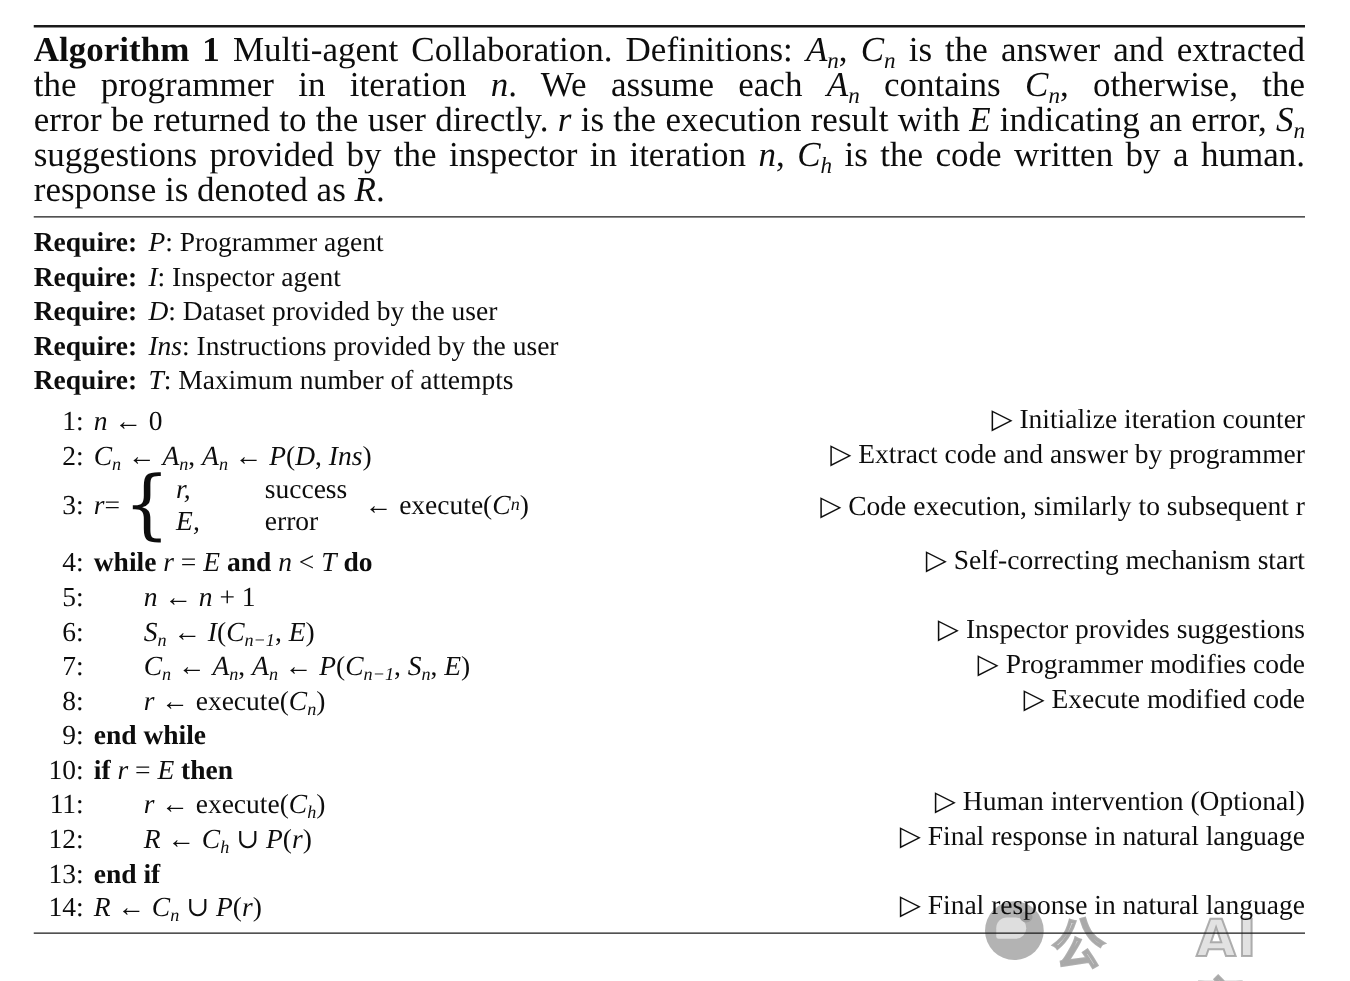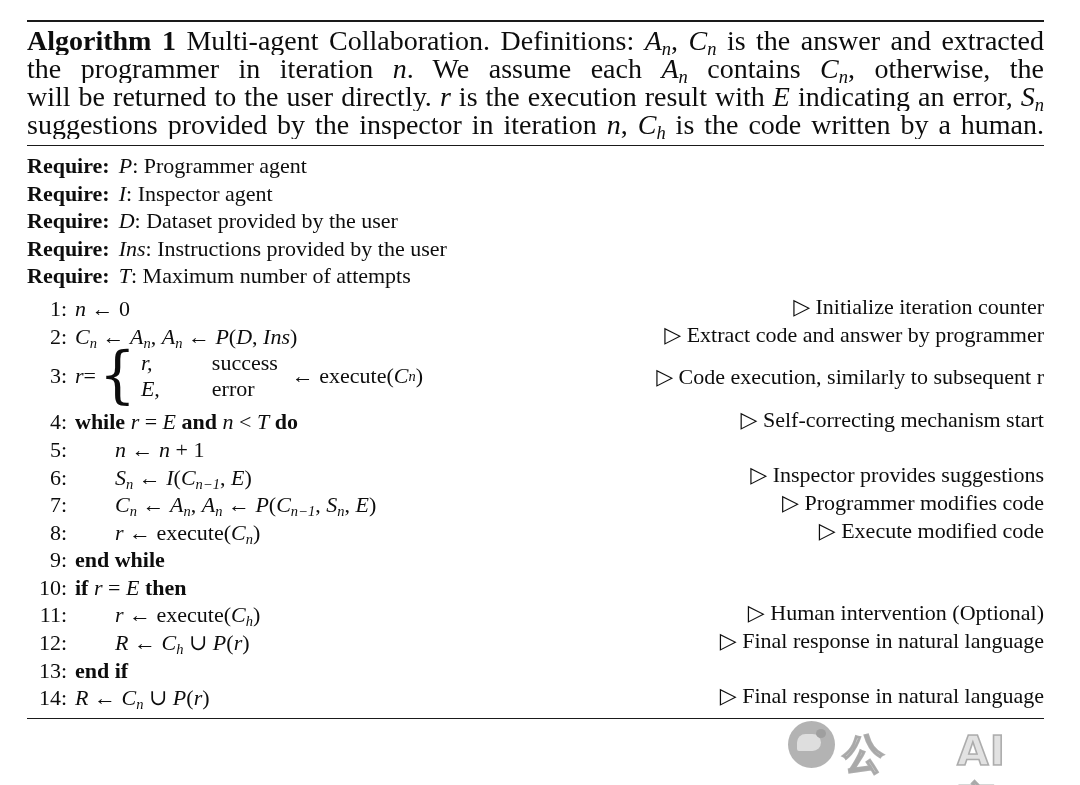--- a/index.html
+++ b/index.html
@@ -55,22 +55,23 @@
     <div class="wm-logo"></div>
     <div class="wm-text t1">公众号</div>
     <div class="wm-text t2">AI帝国</div>
   </div>
 
   <div class="algo">
     <hr class="rule thick">
     <div class="caption" id="caption">
         <div class="cap-line"><span class="sg-b">Algorithm 1</span><span class="sg-r"> Multi-agent Collaboration. Definitions: </span><span class="sg-i">A</span><sub class="sg-n">n</sub><span class="sg-r">, </span><span class="sg-i">C</span><sub class="sg-n">n</sub><span class="sg-r"> is the answer and extracted code by</span></div>
         <div class="cap-line"><span class="sg-r">the programmer in iteration </span><span class="sg-i">n</span><span class="sg-r">. We assume each </span><span class="sg-i">A</span><sub class="sg-n">n</sub><span class="sg-r"> contains </span><span class="sg-i">C</span><sub class="sg-n">n</sub><span class="sg-r">, otherwise, the programmer’s final</span></div>
-        <div class="cap-line"><span class="sg-r">will be returned to the user directly. </span><span class="sg-i">r</span><span class="sg-r"> is the execution result with </span><span class="sg-i">E</span><span class="sg-r"> indicating an error, </span><span class="sg-i">S</span><sub class="sg-n">n</sub><span class="sg-r"> are</span></div>
+        <div class="cap-line"><span class="sg-r">error be returned to the user directly. </span><span class="sg-i">r</span><span class="sg-r"> is the execution result with </span><span class="sg-i">E</span><span class="sg-r"> indicating an error, </span><span class="sg-i">S</span><sub class="sg-n">n</sub><span class="sg-r"> are</span></div>
         <div class="cap-line"><span class="sg-r">suggestions provided by the inspector in iteration </span><span class="sg-i">n</span><span class="sg-r">, </span><span class="sg-i">C</span><sub class="sg-n">h</sub><span class="sg-r"> is the code written by a human. The final</span></div>
+        <div class="cap-line last"><span class="sg-r">response is denoted as </span><span class="sg-i">R</span><span class="sg-r">.</span></div>
       </div>
     <hr class="rule">
     <div class="require" id="require">
         <div class="algo-row"><span class="req-label">Require:</span><span class="sg-i">P</span><span class="sg-r">: Programmer agent</span></div>
         <div class="algo-row"><span class="req-label">Require:</span><span class="sg-i">I</span><span class="sg-r">: Inspector agent</span></div>
         <div class="algo-row"><span class="req-label">Require:</span><span class="sg-i">D</span><span class="sg-r">: Dataset provided by the user</span></div>
         <div class="algo-row"><span class="req-label">Require:</span><span class="sg-i">Ins</span><span class="sg-r">: Instructions provided by the user</span></div>
         <div class="algo-row"><span class="req-label">Require:</span><span class="sg-i">T</span><span class="sg-r">: Maximum number of attempts</span></div>
       </div>
     <div class="body" id="body">

